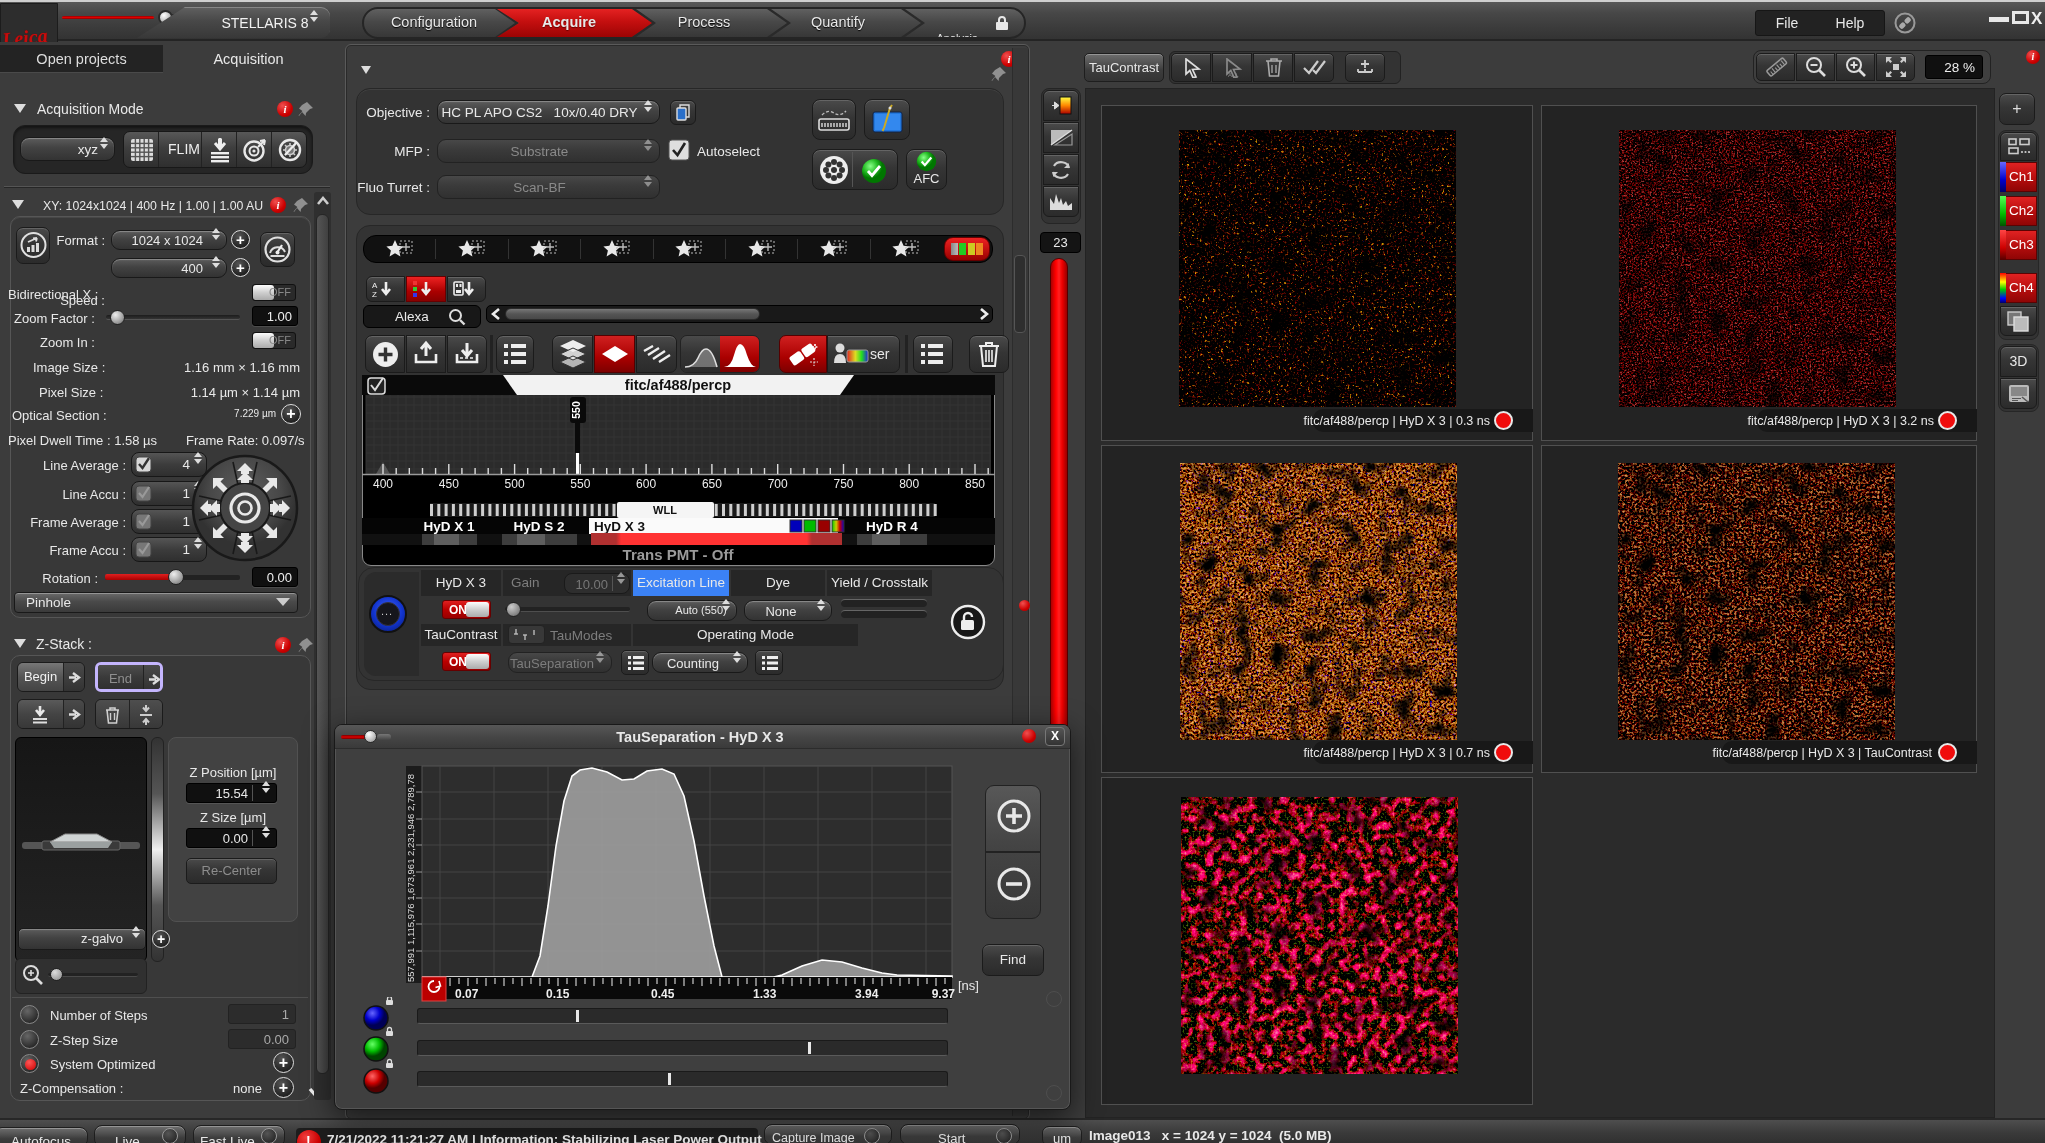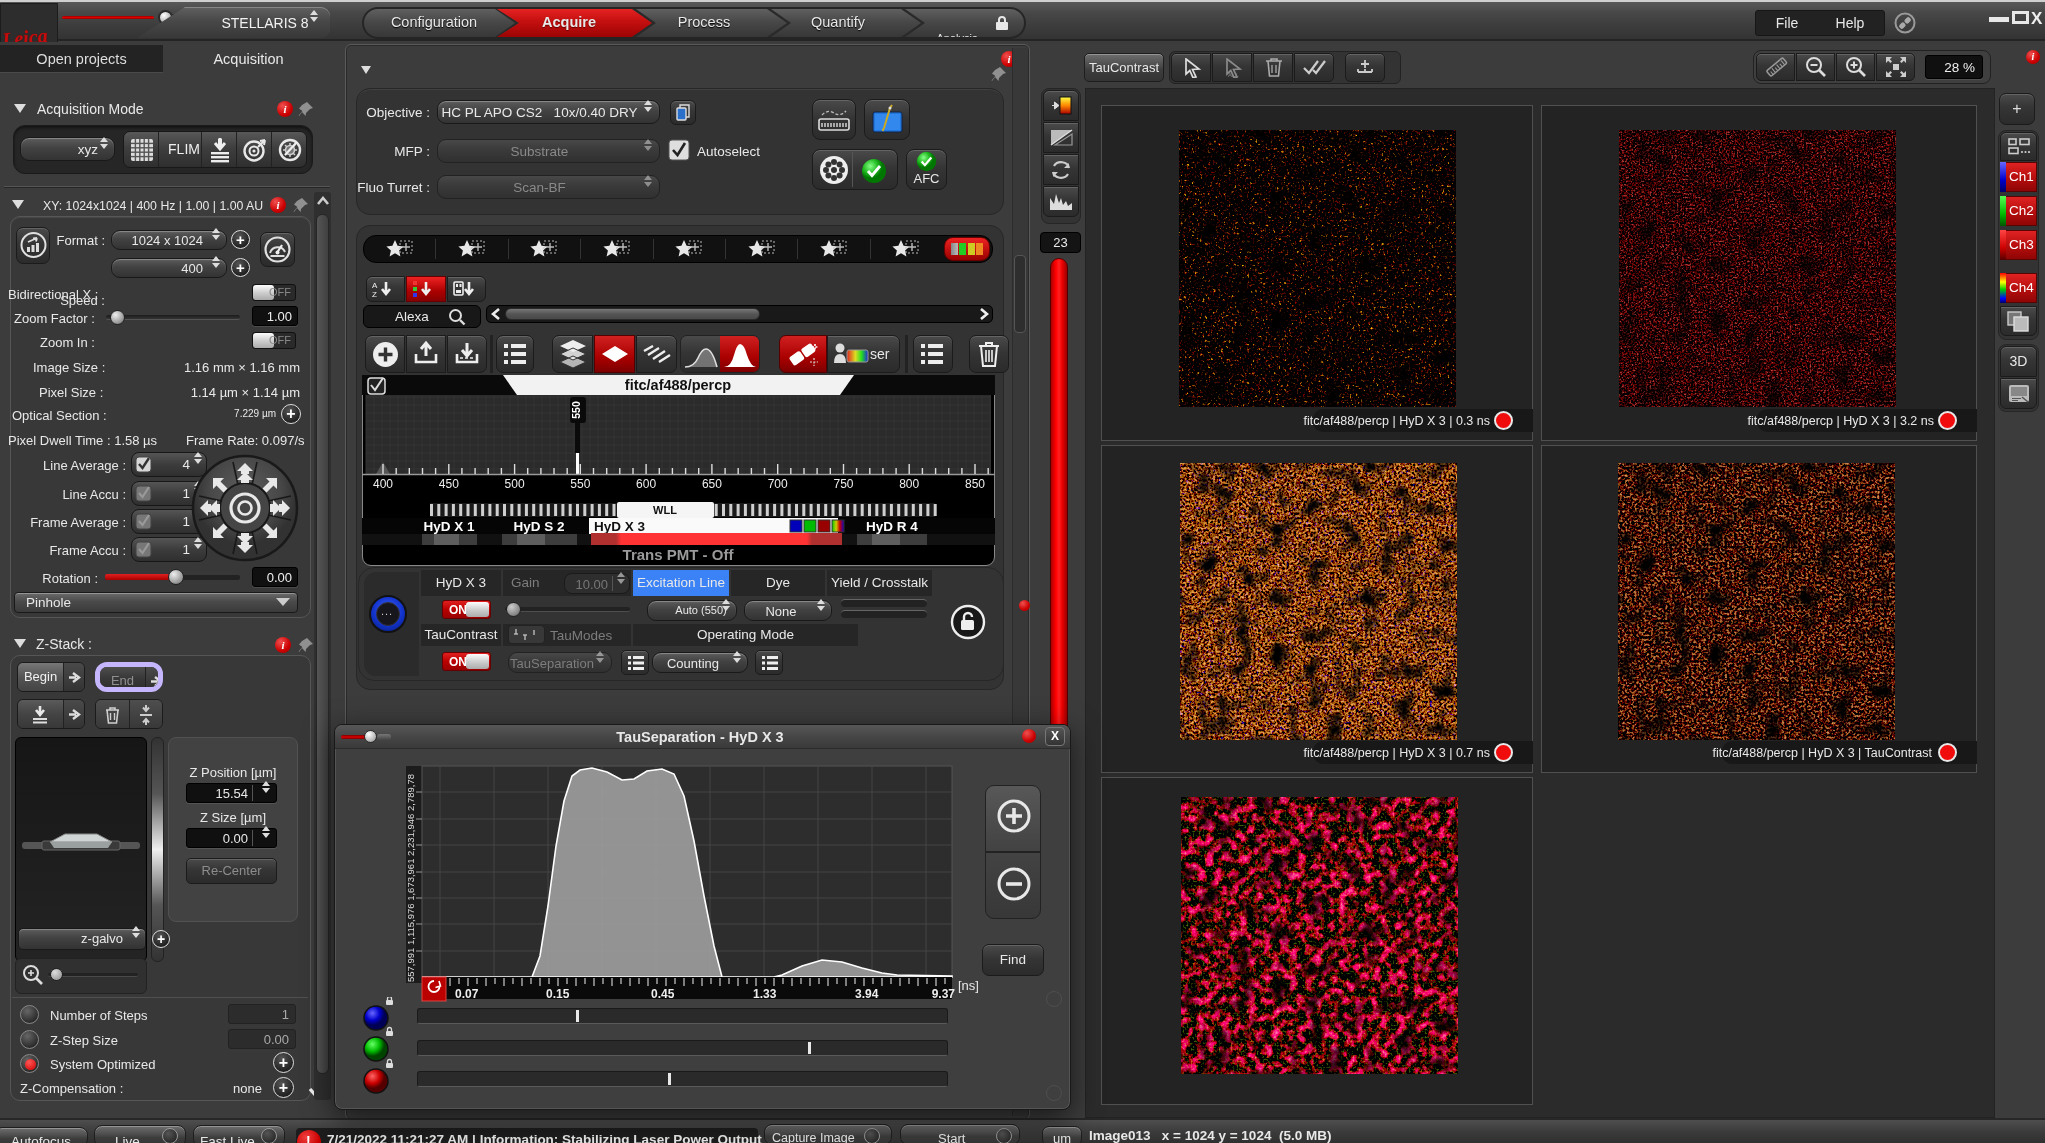--- a/index.html
+++ b/index.html
@@ -289,21 +289,21 @@
 <div class="abs" style="left:10px;top:655px;width:301px;height:446px;background:#383838;border-radius:10px;border:1px solid #565656;"></div>
 
 <div class="abs" style="left:17px;top:662px;width:68px;height:30px;display:flex;border-radius:6px;overflow:hidden;border:1px solid #1b1b1b;">
  <div style="width:45px;background:linear-gradient(#777,#555 50%,#444);color:#f0f0f0;font-size:13px;line-height:28px;text-align:center;">Begin</div>
  <div style="flex:1;background:linear-gradient(#4a4a4a,#333);border-left:1px solid #222;position:relative;">
         <svg class="abs" style="left:4px;top:8px" width="14" height="13" viewBox="0 0 14 13">
           <path d="M1 6.5 h7 M5 2 l6 4.5 L5 11" stroke="#ddd" stroke-width="2.4" fill="none"></path>
         </svg>
       </div>
 </div>
-<div class="abs" style="left:95px;top:662px;width:68px;height:30px;display:flex;border-radius:12px;overflow:hidden;border:5px solid #c4b5fd;">
+<div class="abs" style="left:95px;top:662px;width:68px;height:30px;display:flex;border-radius:6px;overflow:hidden;border:3px solid #c4b5fd;">
  <div style="width:45px;background:linear-gradient(#4e4e4e,#3a3a3a 50%,#303030);color:#8f8f8f;font-size:13px;line-height:28px;text-align:center;">End</div>
  <div style="flex:1;background:linear-gradient(#4a4a4a,#333);border-left:1px solid #222;position:relative;">
         <svg class="abs" style="left:4px;top:8px" width="14" height="13" viewBox="0 0 14 13">
           <path d="M1 6.5 h7 M5 2 l6 4.5 L5 11" stroke="#ddd" stroke-width="2.4" fill="none"></path>
         </svg>
       </div>
 </div>
 <div class="abs" style="left:17px;top:699px;width:68px;height:30px;display:flex;border-radius:6px;overflow:hidden;border:1px solid #1b1b1b;">
  <div style="width:45px;background:linear-gradient(#5a5a5a,#444 50%,#383838);position:relative;">
         <svg class="abs" style="left:13px;top:5px;" width="18" height="20" viewBox="0 0 18 20">

